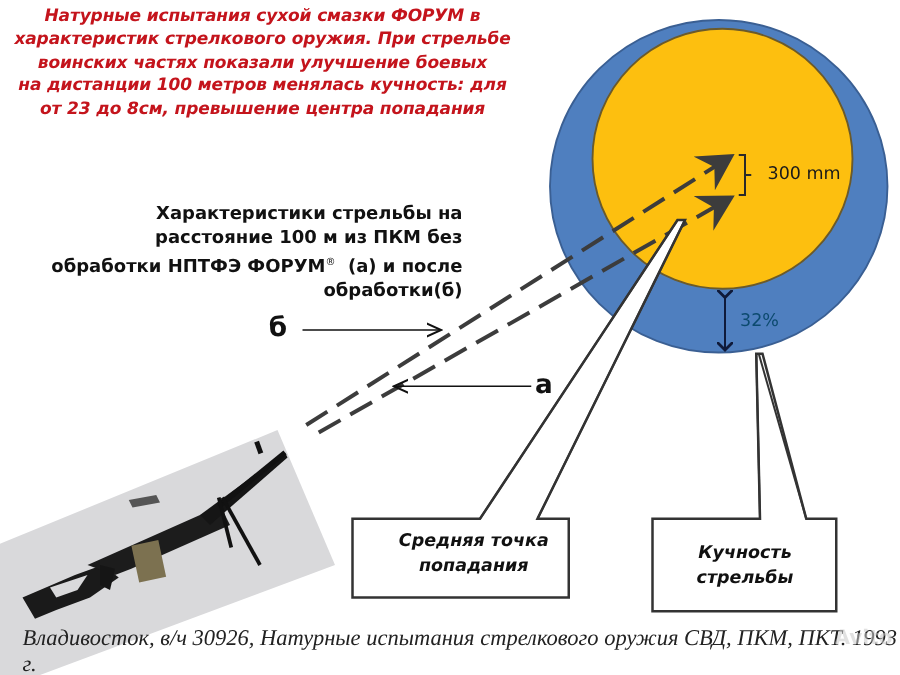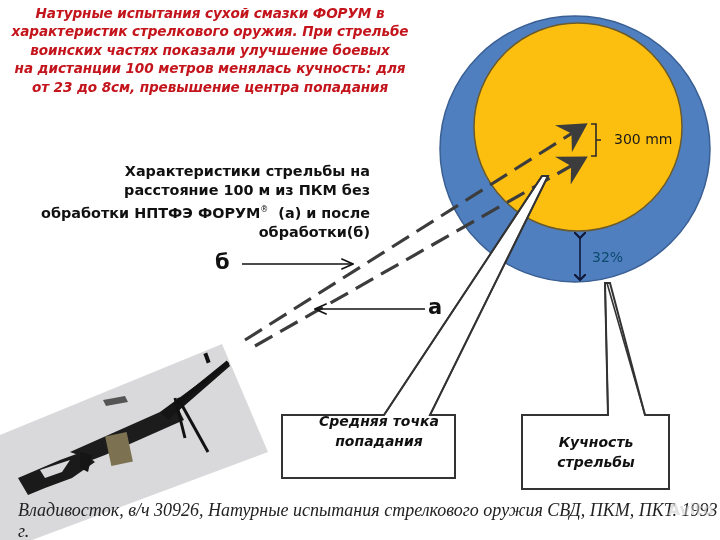--- a/index.html
+++ b/index.html
@@ -123,21 +123,21 @@
   <div><span>обработки НПТФЭ ФОРУМ</span><sup>®</sup><span style="white-space:pre">  (а) и после</span></div>
   <div>обработки(б)</div>
 </div>
 
 <div class="abs dim-text" style="left:602px; top:131px; color:#1a1a1a;margin-left:12px;">300 mm</div>
 <div class="abs dim-text" style="left:592px; top:249px; color:#0c4a6e;">32%</div>
 
 <div class="abs label-b" style="left:215px; top:250px;">б</div>
 <div class="abs label-a" style="left:428px; top:295px;">а</div>
 
-<div class="abs callout-text" style="left:284px; top:411px; width:190px;">
+<div class="abs callout-text" style="left:284px; top:423px; width:190px;">
   <div>Средняя точка</div>
   <div>попадания</div>
 </div>
 <div class="abs callout-text" style="left:524px; top:432px; width:144px;">
   <div>Кучность</div>
   <div>стрельбы</div>
 </div>
 
 <div class="abs footer">Владивосток, в/ч 30926, Натурные испытания стрелкового оружия СВД, ПКМ, ПКТ. 1993 г.</div>
 

